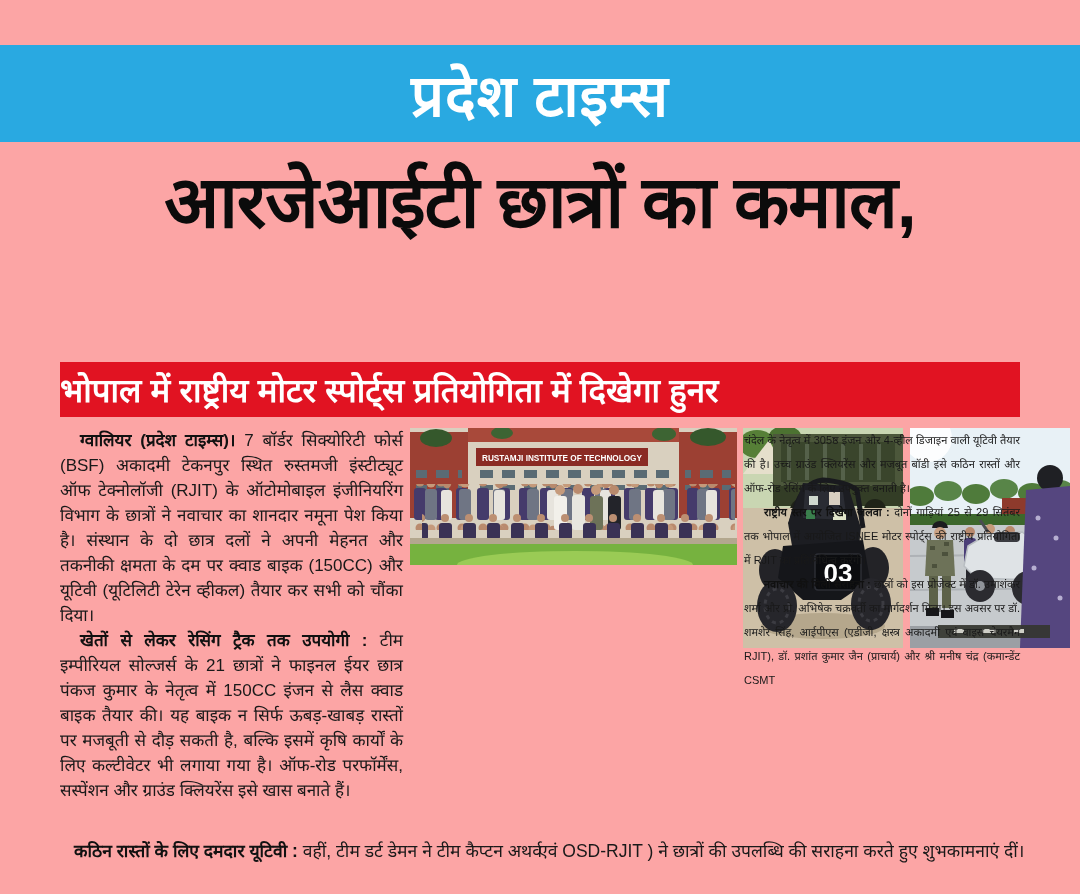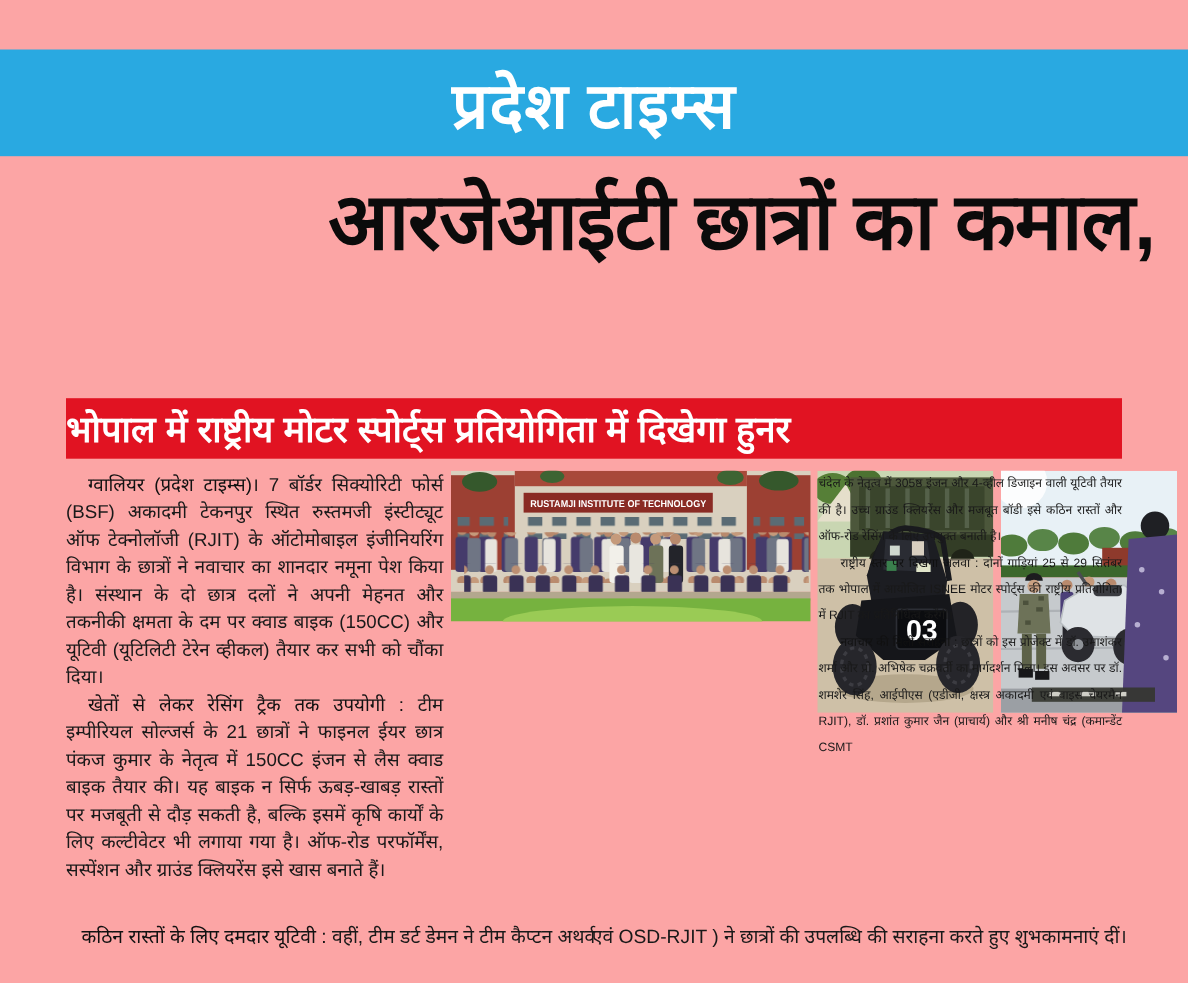--- a/index.html
+++ b/index.html
@@ -7,36 +7,36 @@
     position:relative;width:1080px;height:894px;overflow:hidden;background:#fca5a5;
     font-family:"Liberation Sans","DejaVu Sans",sans-serif;color:#191919;padding-left:10px;
   }
   
   .masthead{
     position:absolute;left:0;top:45px;width:1080px;height:97px;background:#29a9e1;
     display:flex;align-items:center;justify-content:center;
   }
   .masthead .title{color:#ffffff;font-size:58px;font-weight:800;letter-spacing:1px;white-space:nowrap;}
   
-  .headline{position:absolute;left:30px;top:152px;width:1020px;text-align:right;color:#0b0b0b;}
+  .headline{position:absolute;left:30px;top:152px;width:1020px;text-align:center;color:#0b0b0b;}
   .headline .hl{font-weight:900;font-size:72px;line-height:100px;white-space:nowrap;letter-spacing:-1px;}
   
   .subhead{
     position:absolute;left:60px;top:362px;width:960px;height:55px;background:#e11322;
     display:flex;align-items:center;justify-content:flex-start;
   }
   .subhead span{color:#ffffff;font-size:33px;font-weight:800;white-space:nowrap;}
   
   .body-grid{position:absolute;left:60px;top:428px;width:960px;height:366px;display:flex;gap:7px;}
   .col-left{width:343px;}
   .col-photos{width:327px;display:flex;gap:6px;}
   .col-right{width:276px;}
   p.art{margin:0;text-align:justify;font-size:17px;line-height:25px;text-indent:20px;}
   .col-right p.art{font-size:11px;line-height:24px;}
-  b.lead{font-weight:400;color:#111111;}
+  b.lead{font-weight:700;color:#111111;}
   
   figure{margin:0;padding:0;line-height:0;}
   .photo-row{display:flex;gap:7px;}
   svg{display:block;}
   
   .bottom-line{position:absolute;left:60px;top:800px;width:960px;height:36px;font-size:17.5px;margin-top:38px;}
   .bottom-line .seg-left{position:absolute;left:14px;top:0;white-space:nowrap;}
   .bottom-line .seg-right{position:absolute;left:478px;top:0;white-space:nowrap;}
 </style>
 </head>

